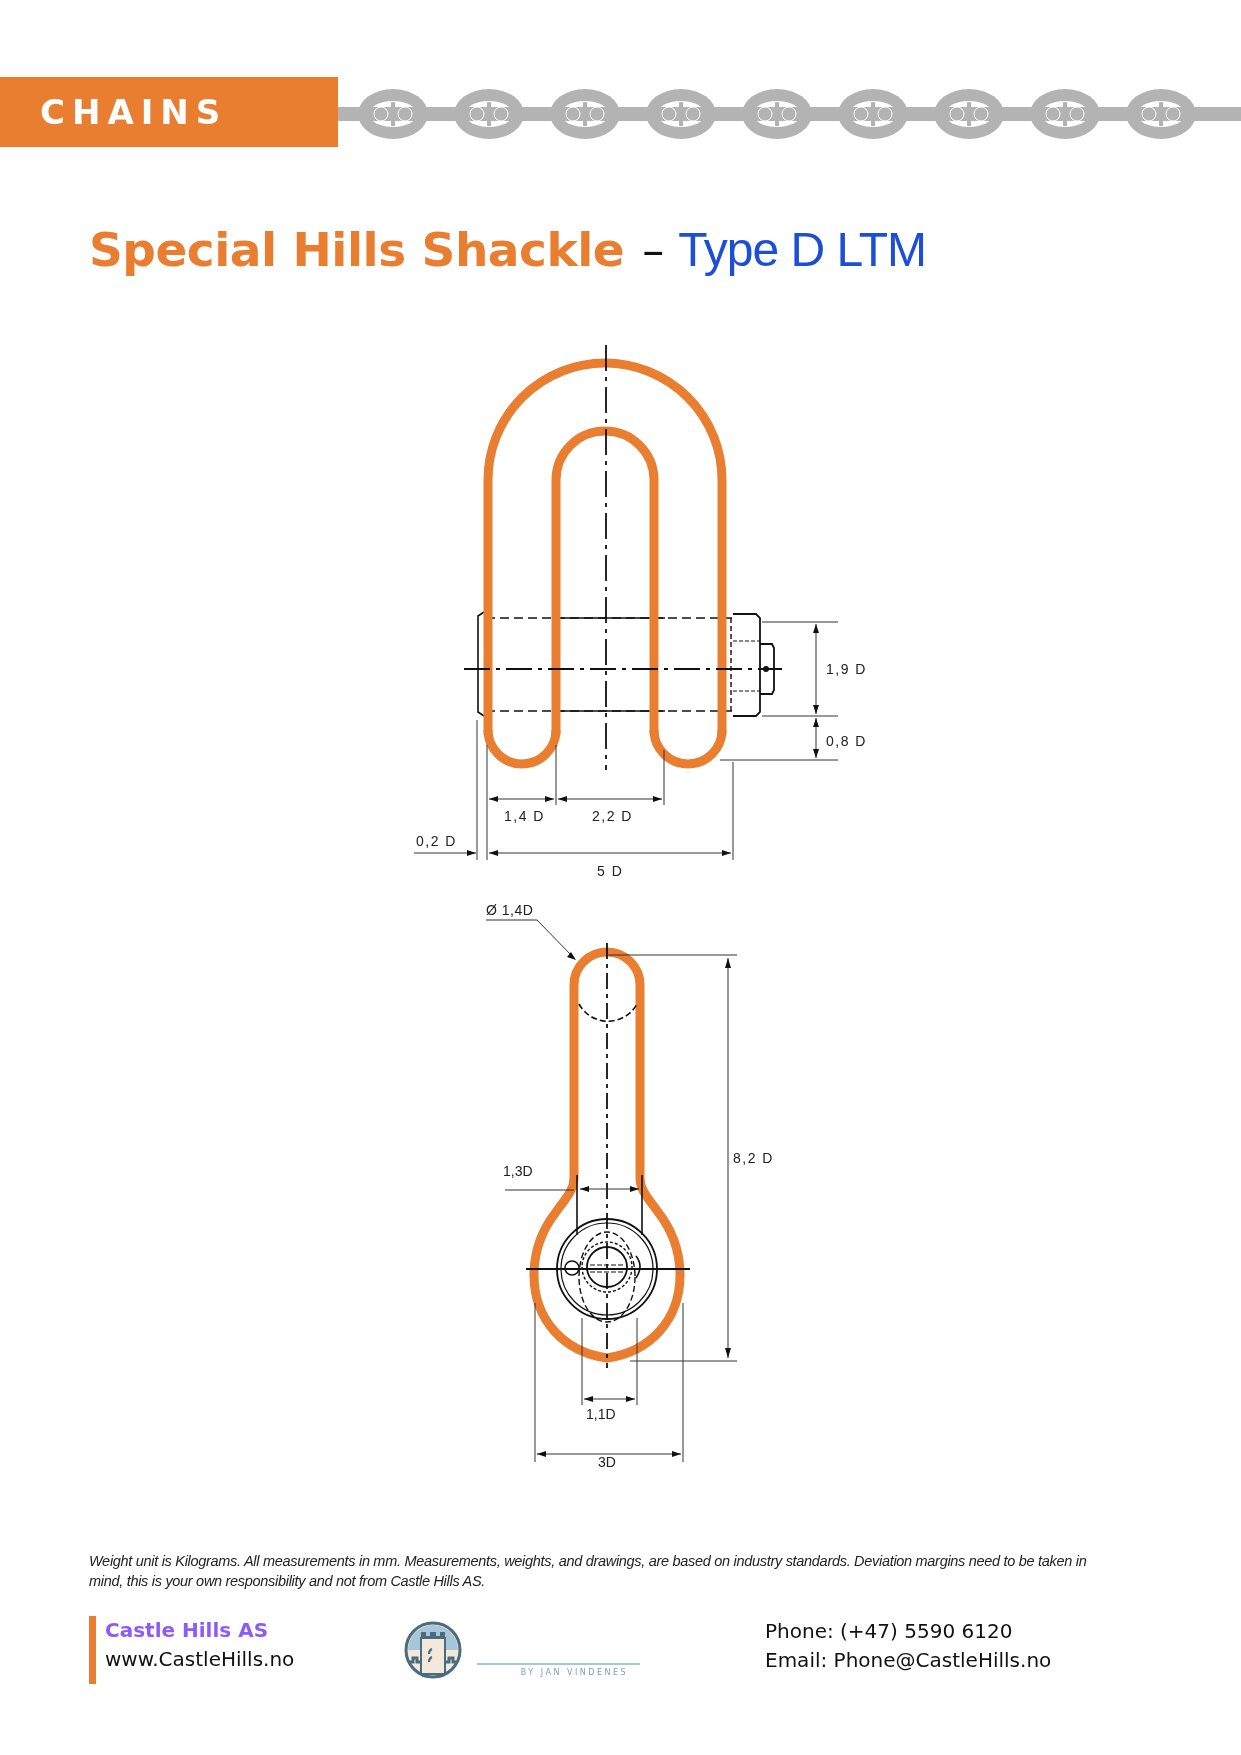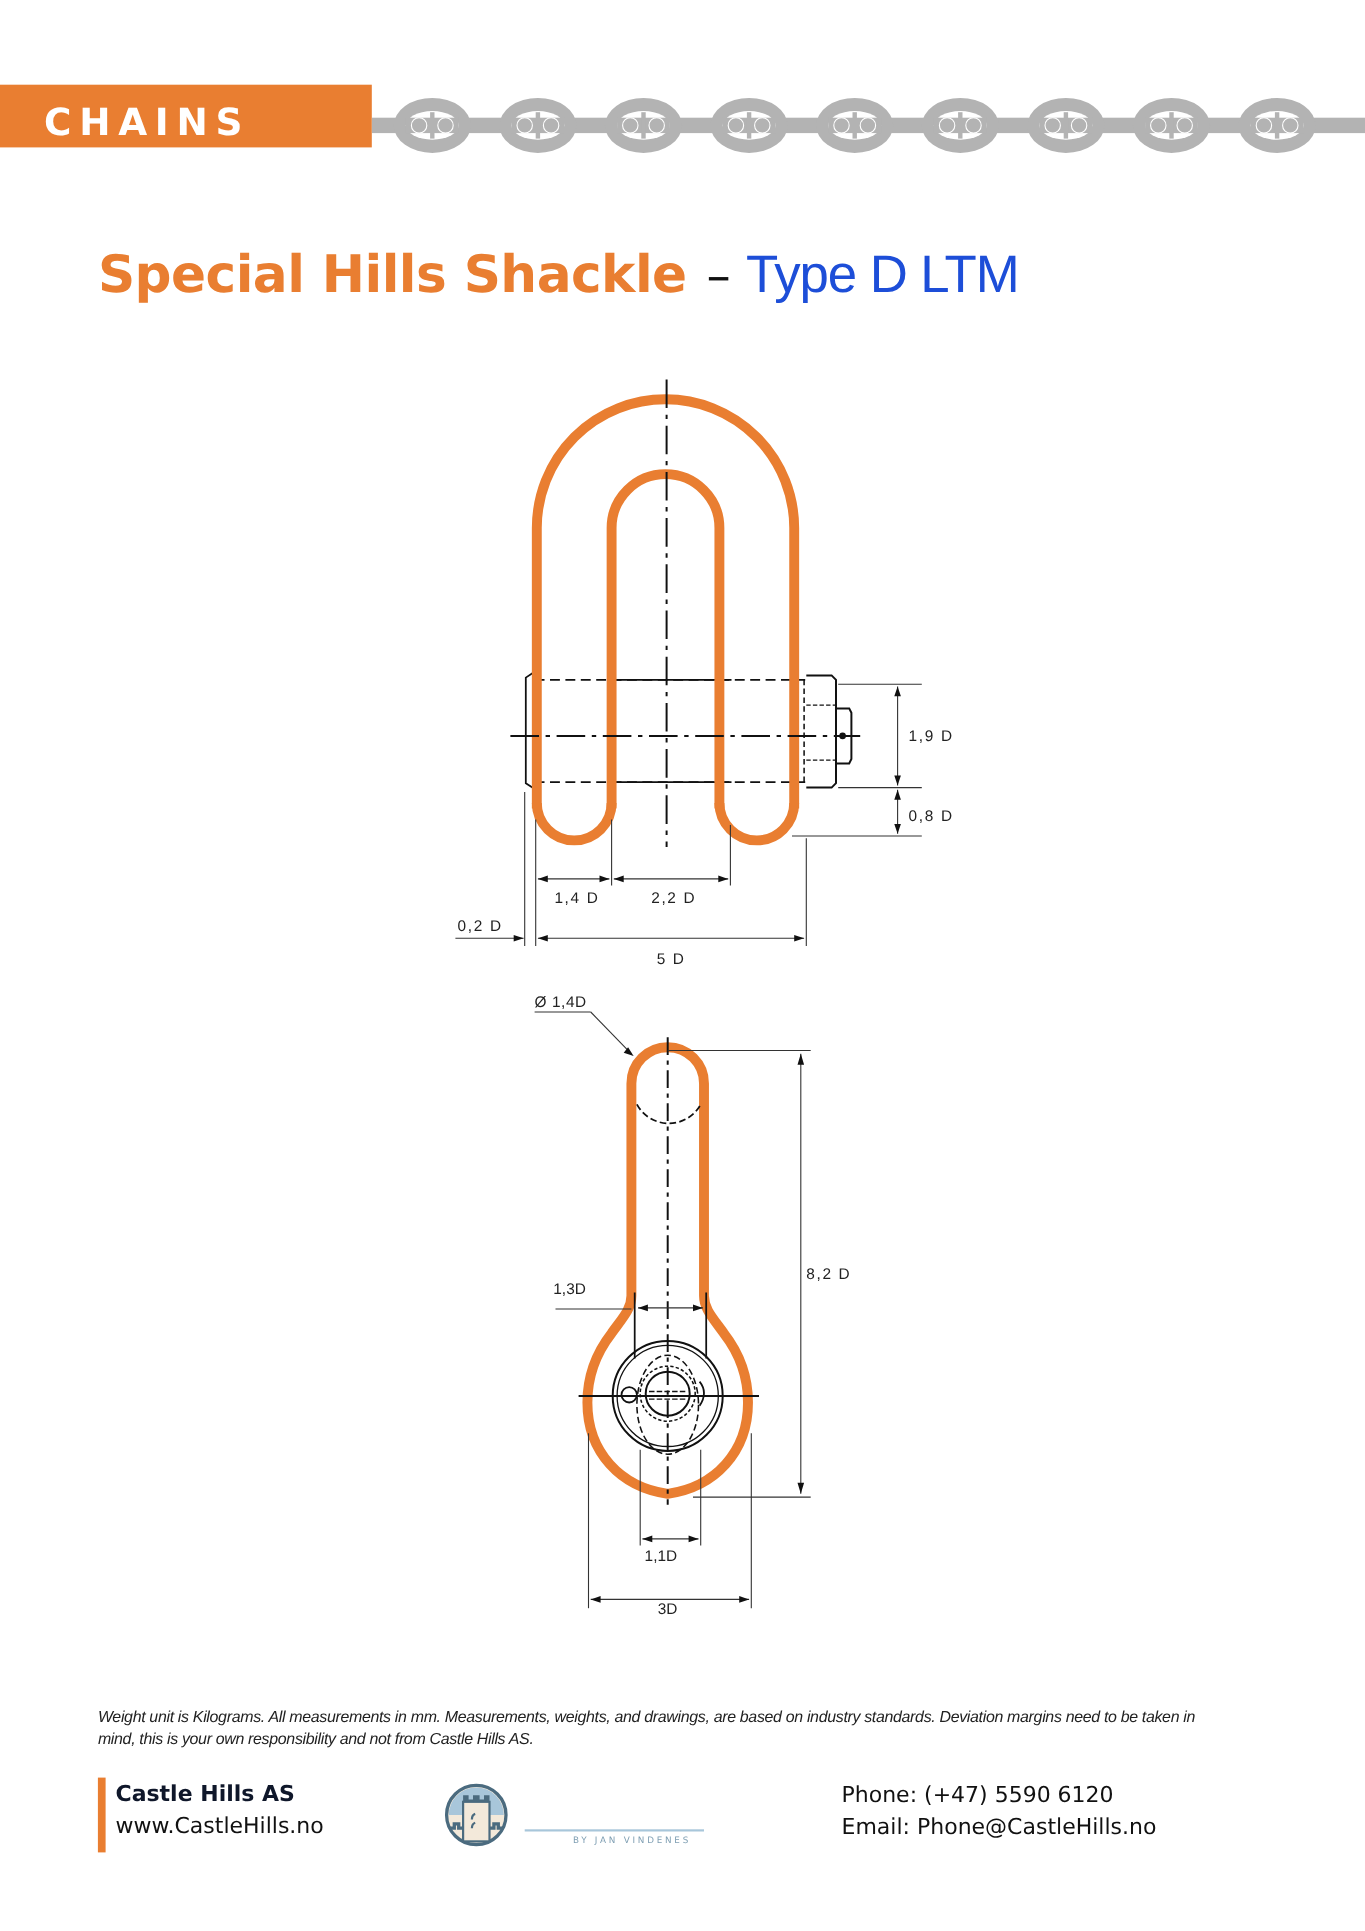--- a/index.html
+++ b/index.html
@@ -1,31 +1,31 @@
 <!DOCTYPE html>
 <html><head>
 <meta charset="utf-8">
 <style>
   html, body { margin:0; padding:0; background:#ffffff; }
   body { width:1241px; height:1755px; position:relative; overflow:hidden;
          font-family:"Liberation Sans", "DejaVu Sans", sans-serif; color:#111; }
-  .banner { position:absolute; left:0; top:77px; width:338px; height:57px; background:#E97E31; }
+  .banner { position:absolute; left:0; top:77px; width:338px; height:70px; background:#E97E31; }
   .banner-label { position:absolute; left:40px; top:14px; font-family:"DejaVu Sans", sans-serif;
                   font-weight:bold; font-size:34px; letter-spacing:7px; color:#ffffff; line-height:42px; }
   .chain { position:absolute; left:338px; top:86px; width:903px; height:56px; }
   .title { position:absolute; left:89px; top:218px; height:64px; white-space:nowrap; line-height:64px; }
   .title-main { font-family:"DejaVu Sans", sans-serif; font-weight:bold; font-size:47px; color:#E97E31; letter-spacing:-0.5px; }
   .title-sep { font-family:"DejaVu Sans", sans-serif; font-size:44px; color:#111; margin:0 14px 0 18px; }
   .title-sub { font-family:Liberation Sans, sans-serif; font-size:48px; color:#1d4ed8; letter-spacing:-1px; }
   .drawing { position:absolute; left:0; top:0; width:1241px; height:1500px; }
   .dim-label { font-family:"Liberation Sans", sans-serif; font-size:14px; fill:#222; letter-spacing:1.5px; }
   .disclaimer { position:absolute; left:89px; top:1551px; width:1020px; font-size:14.5px; line-height:20px; color:#222;
                 font-family:"Liberation Sans", sans-serif; letter-spacing:-0.3px;font-style:italic; }
   .footer-left { position:absolute; left:89px; top:1616px; height:68px; border-left:7px solid #E97E31; padding-left:9px; }
-  .company-name { font-family:"DejaVu Sans", sans-serif; font-weight:bold; font-size:20px; line-height:28px; color:#0f172a; }
+  .company-name { font-family:"DejaVu Sans", sans-serif; font-weight:bold; font-size:20px; line-height:28px; color:#8b5cf6; }
   .company-web { font-family:"DejaVu Sans", sans-serif; font-size:20px; line-height:30px; color:#111; }
   .logo { position:absolute; left:403px; top:1620px; width:240px; height:66px; }
   .logo-text { position:absolute; left:74px; top:2px; font-family:"DejaVu Sans", sans-serif; font-weight:bold;
                font-size:30px; color:#4B6B7F; letter-spacing:-0.5px; line-height:36px; }
   .logo-line { position:absolute; left:74px; top:43px; width:163px; height:2px; background:#A8C6DA; }
   .logo-tag { position:absolute; left:90px; top:48px; width:163px; text-align:center; font-size:8px; letter-spacing:2.5px;
               color:#7F9FB3; font-family:"DejaVu Sans", sans-serif; line-height:10px; }
   .logo-badge { position:absolute; left:0; top:0; width:60px; height:60px; }
   .contact { position:absolute; left:765px; top:1617px; font-family:"DejaVu Sans", sans-serif; font-size:20px; line-height:29px; color:#111; }
   .contact b { font-weight:normal; }

